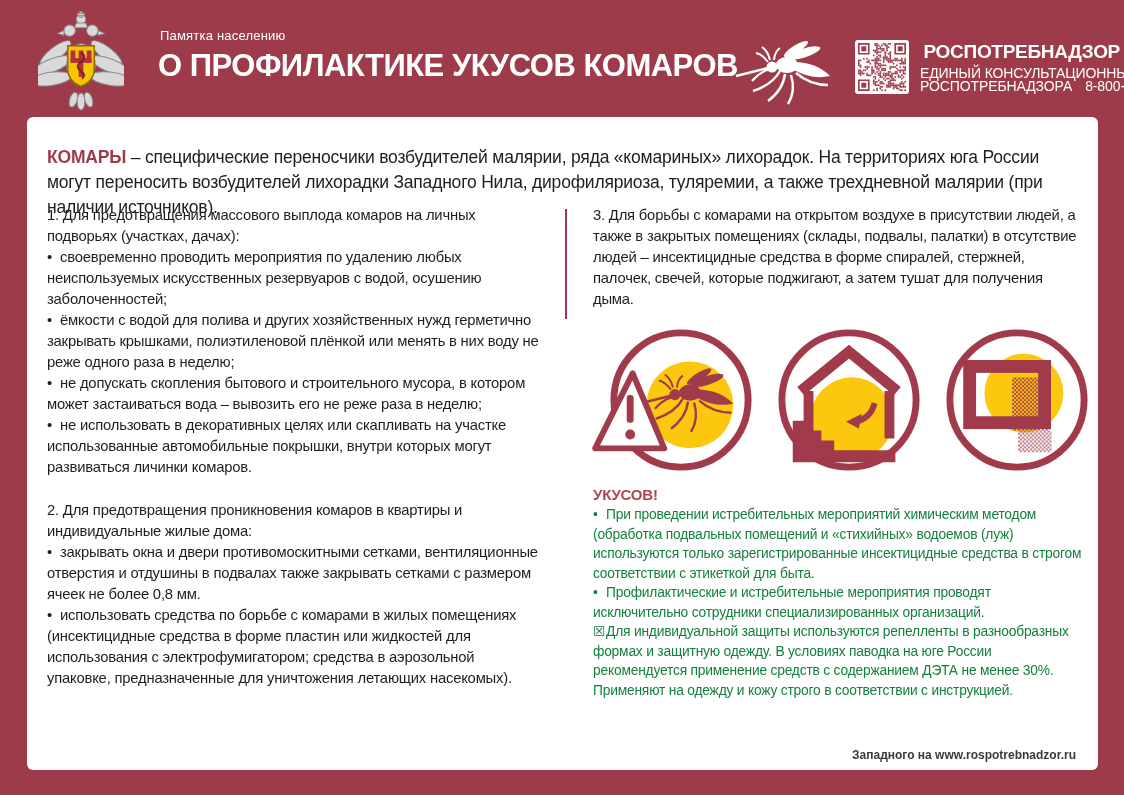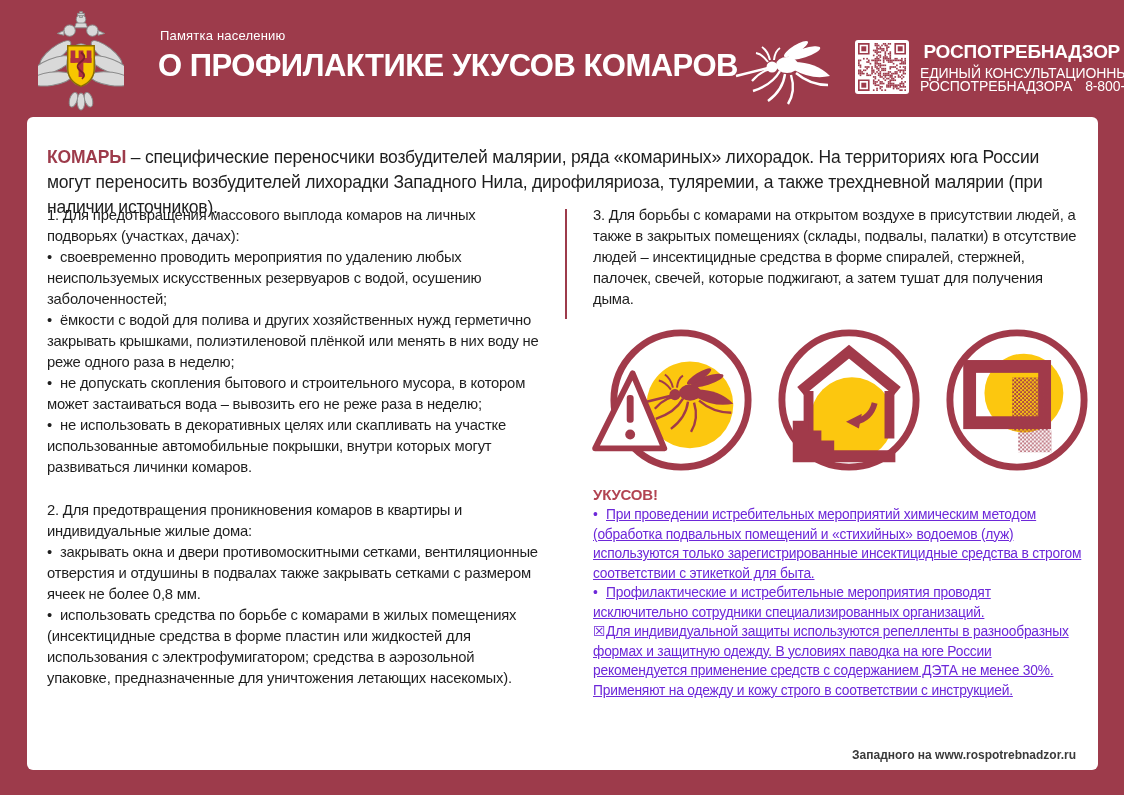--- a/index.html
+++ b/index.html
@@ -33,21 +33,21 @@
   .col p{margin:0;}
   .sec-head{margin-top:0;}
   .sec-gap{height:22px;}
   .mk{display:inline-block; width:13px;}
   .divider{position:absolute; left:538px; top:92px; width:2px; height:110px; background:#9d3b4b;}
   
   .icon-row{display:flex; gap:20px; margin:16px 0 10px 14px;}
   .icon-row svg{overflow:visible;}
   
   .important-head{font-weight:bold; color:#b24452; font-size:15px; margin-top:4px;}
-  .important p.item{color:#6d28d9; font-size:13.8px; line-height:19.5px; margin:0;text-decoration:underline;}
+  .important p.item{color:#15803d; font-size:13.8px; line-height:19.5px; margin:0;}
   .footer-note{position:absolute; right:22px; bottom:8px; font-size:12px; font-weight:bold; color:#3a3a3a;}
 </style>
 </head>
 <body>
 
 <svg width="0" height="0" style="position:absolute">
   <defs>
     <g id="mosq" stroke="currentColor" fill="currentColor">
       <line x1="6" y1="38" x2="38" y2="30" stroke-width="2.5" fill="none"></line>
       <circle cx="42" cy="29" r="5.5" stroke="none"></circle>

